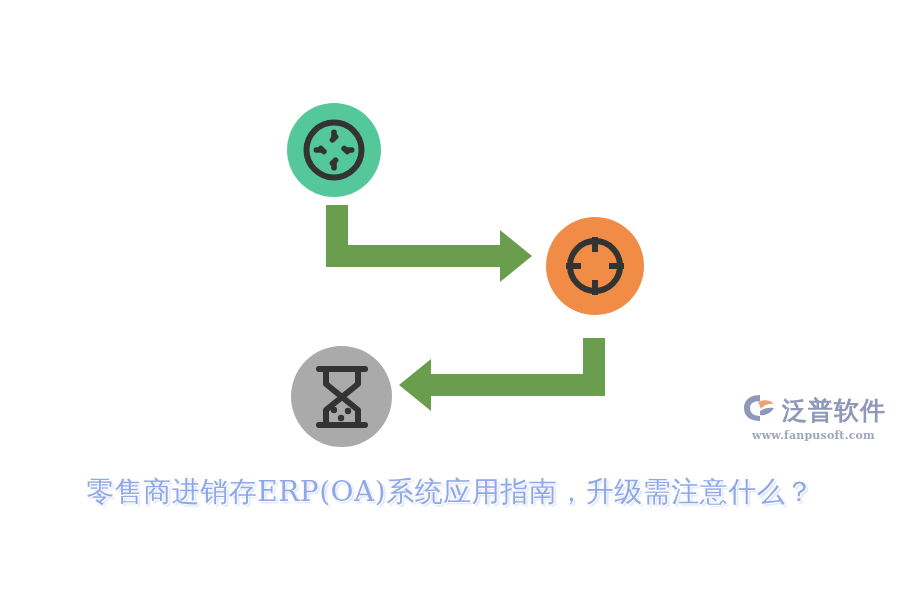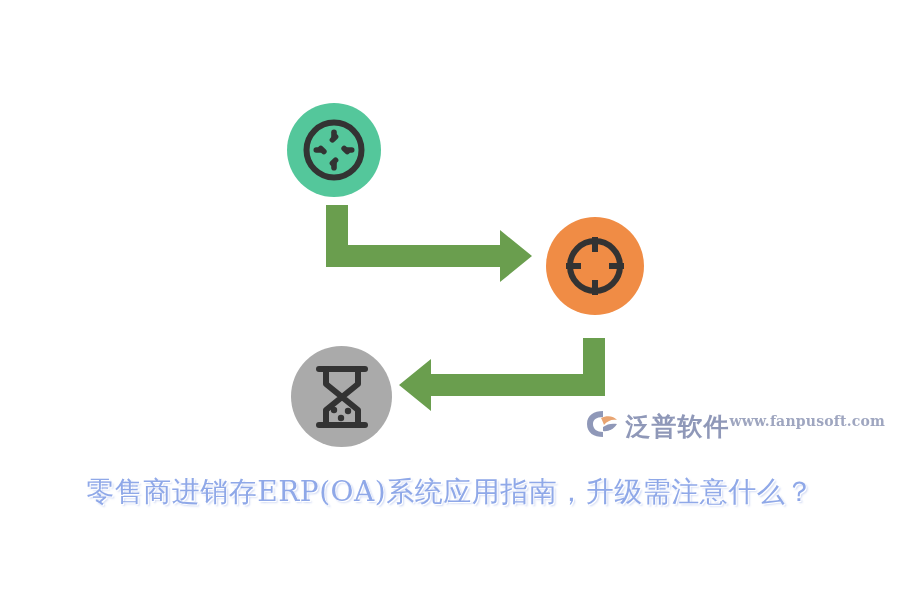--- a/index.html
+++ b/index.html
@@ -84,40 +84,40 @@
     text-shadow: 1px 1px 0 #ffffff, 2px 2px 2px rgba(150,170,230,0.45);
     white-space: nowrap;
   }
 
   
   #watermark {
     position: absolute;
     right: 14px;
     bottom: 10px;
     display: flex;
-    flex-direction: row;
-    align-items: flex-start;
+    flex-direction: column;
+    align-items: center;
     opacity: 0.95;
   }
   #watermark-row {
     display: flex;
     align-items: center;
     gap: 6px;
   }
   #watermark-name {
     font-family: "DejaVu Serif", "Liberation Serif", serif;
     font-size: 25px;
     font-weight: bold;
     color: #8a93b5;
     letter-spacing: 1px;
     line-height: 1;
   }
   #watermark-url {
     font-family: "DejaVu Serif", "Liberation Serif", serif;
-    font-size: 14px;
+    font-size: 11px;
     font-weight: bold;
     color: #9aa2bd;
     letter-spacing: 0.2px;
     margin-top: 3px;
     margin-right: 1px;
   }
 </style>
 </head>
 <body>
 

